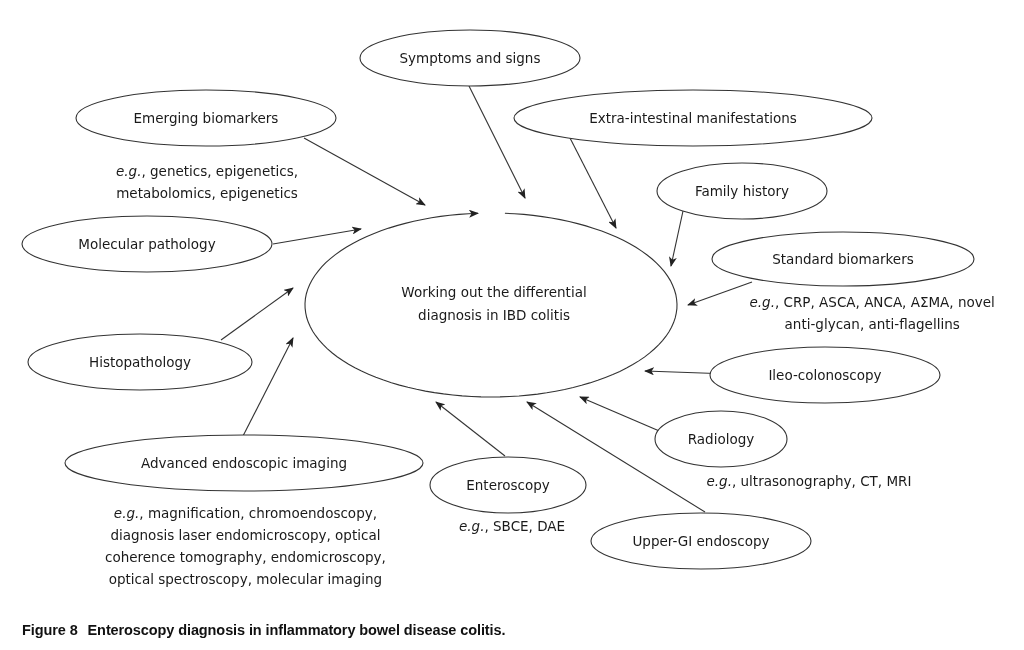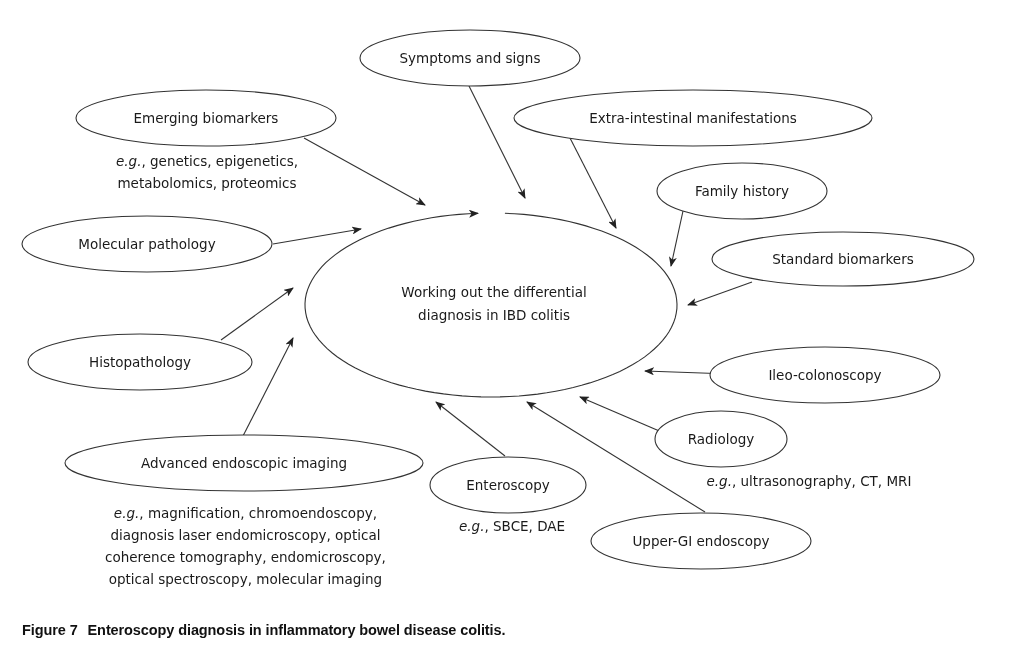--- a/index.html
+++ b/index.html
@@ -89,36 +89,38 @@
         <text x="508" y="490" text-anchor="middle" class="node-label">Enteroscopy</text>
       </g>
       <g>
         <ellipse cx="701" cy="541" rx="110" ry="28" fill="#ffffff" stroke="#333333" stroke-width="1.1"></ellipse>
         <text x="701" y="546" text-anchor="middle" class="node-label">Upper-GI endoscopy</text>
       </g>
     </g>
 </svg>
 
 <div id="notes-layer">
-    <div class="note" style="top: 150px; left: 116px;">
+    <div class="note" style="top: 160px; left: 116px;">
       <div><i>e.g.</i>, genetics, epigenetics,</div>
-      <div>metabolomics, proteomics</div>
+      <div>metabolomics, epigenetics</div>
     </div>
     <div class="note" style="top: 291px; left: 749.5px;">
+      <div><i>e.g.</i>, CRP, ASCA, ANCA, AΣMA, novel</div>
+      <div>anti-glycan, anti-flagellins</div>
     </div>
     <div class="note" style="top: 470px; left: 682.5px; margin-left: 24px;">
       <div><i>e.g.</i>, ultrasonography, CT, MRI</div>
     </div>
     <div class="note" style="top: 502px; left: 105px;">
       <div><i>e.g.</i>, magnification, chromoendoscopy,</div>
       <div>diagnosis laser endomicroscopy, optical</div>
       <div>coherence tomography, endomicroscopy,</div>
       <div>optical spectroscopy, molecular imaging</div>
     </div>
     <div class="note" style="top: 515px; left: 459px;">
       <div><i>e.g.</i>, SBCE, DAE</div>
     </div>
   </div>
 
 <div class="caption">
-  <span class="num">Figure 7</span>
+  <span class="num">Figure 8</span>
   <span>Enteroscopy diagnosis in inflammatory bowel disease colitis.</span>
 </div>
 
 </body></html>

